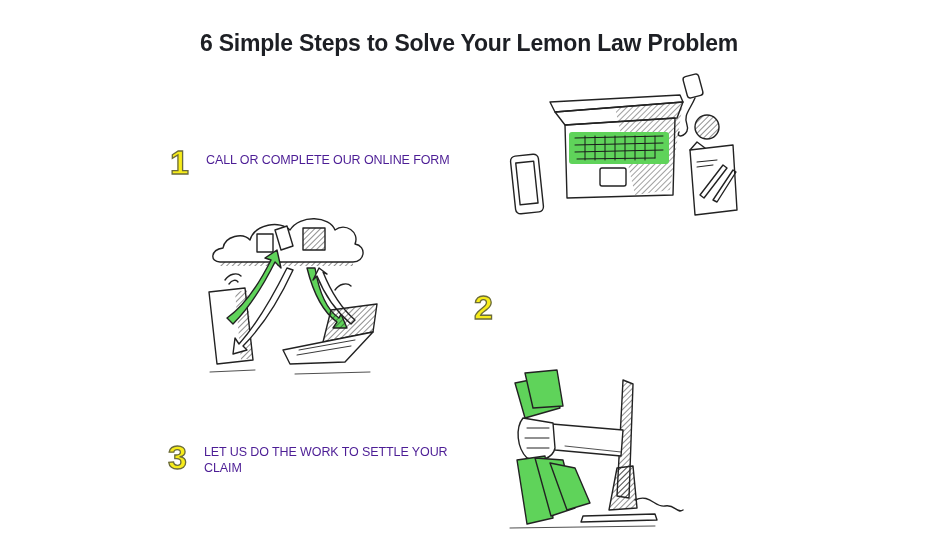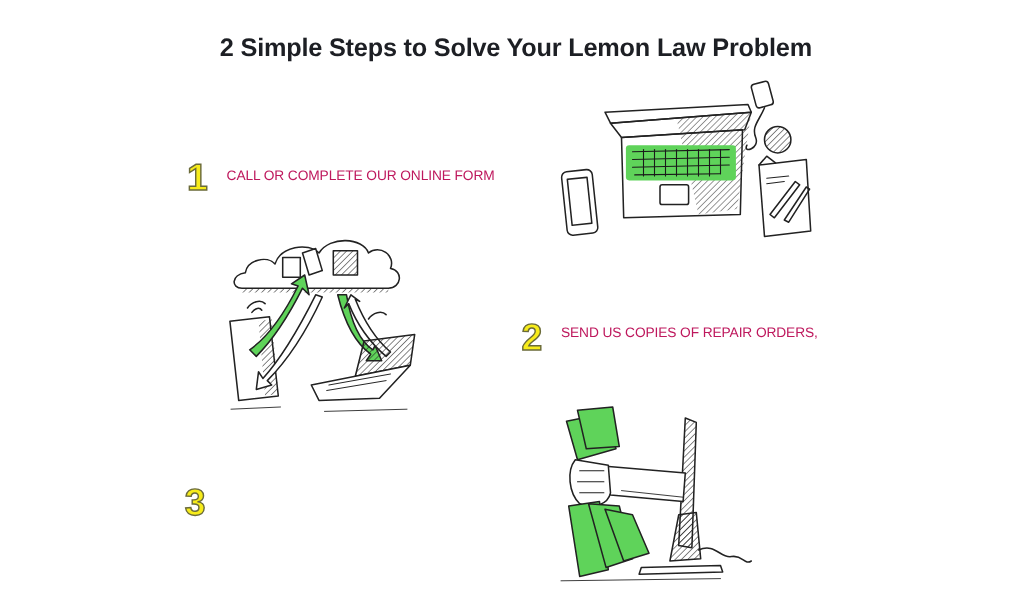--- a/index.html
+++ b/index.html
@@ -10,46 +10,49 @@
       font-family: "Liberation Sans", sans-serif; font-weight: 700; font-size: 23px;
       color: #1d1f24; letter-spacing: -0.2px;
     }
     .step { position: absolute; display: flex; align-items: flex-start; }
     .num {
       font-family: "Liberation Sans", sans-serif; font-weight: 900; font-size: 34px; line-height: 34px;
       color: #f7ec1a; -webkit-text-stroke: 1.3px #6b6b3a; width: 30px;
     }
     .step-text {
       font-family: "Liberation Sans", sans-serif; font-size: 12.5px; line-height: 16px;
-      color: #be185d; text-transform: uppercase; letter-spacing: -0.1px; margin-top: 7px; margin-left: 6px;
+      color: #4c1d95; text-transform: uppercase; letter-spacing: -0.1px; margin-top: 7px; margin-left: 6px;
     }
     .illus { position: absolute; }
     svg { display: block; }
   </style>
 </head>
 <body>
 
-<h1 class="title">2 Simple Steps to Solve Your Lemon Law Problem</h1>
+<h1 class="title">6 Simple Steps to Solve Your Lemon Law Problem</h1>
 
 <div class="step" style="left:170px; top:145px;">
   <span class="num">1</span>
   <div class="step-text">
     <div>CALL OR COMPLETE OUR ONLINE FORM</div>
   </div>
 </div>
 
 <div class="step" style="left:474px; top:290px;">
   <span class="num">2</span>
   <div class="step-text" style="margin-top:4px;">
-    <div>SEND US COPIES OF REPAIR ORDERS,</div>
   </div>
 </div>
 
 <div class="step" style="left:168px; top:440px;">
   <span class="num">3</span>
+  <div class="step-text" style="margin-top:4px;">
+    <div>LET US DO THE WORK TO SETTLE YOUR</div>
+    <div>CLAIM</div>
+  </div>
 </div>
 
 <div class="illus" style="left:505px; top:70px;">
   <svg width="240" height="150" viewBox="0 0 240 150" fill="none" stroke="#222" stroke-width="1.4" stroke-linecap="round" stroke-linejoin="round">
     <defs>
       <pattern id="hatch1" width="4" height="4" patternUnits="userSpaceOnUse" patternTransform="rotate(45)">
         <line x1="0" y1="0" x2="0" y2="4" stroke="#222" stroke-width="1"></line>
       </pattern>
     </defs>
 

